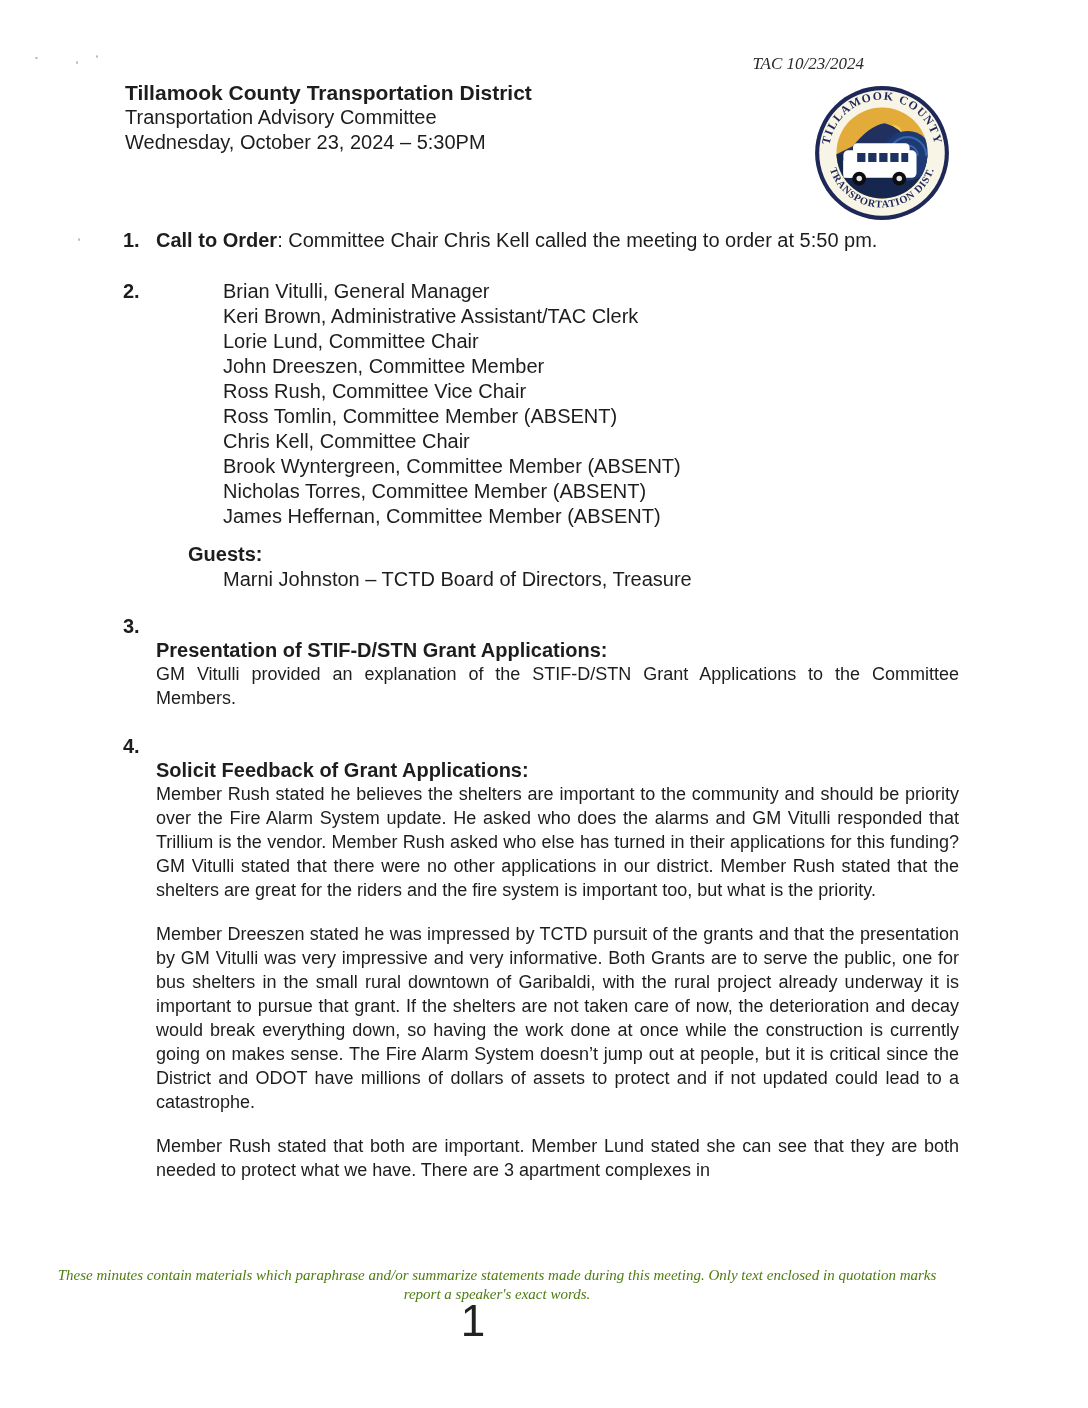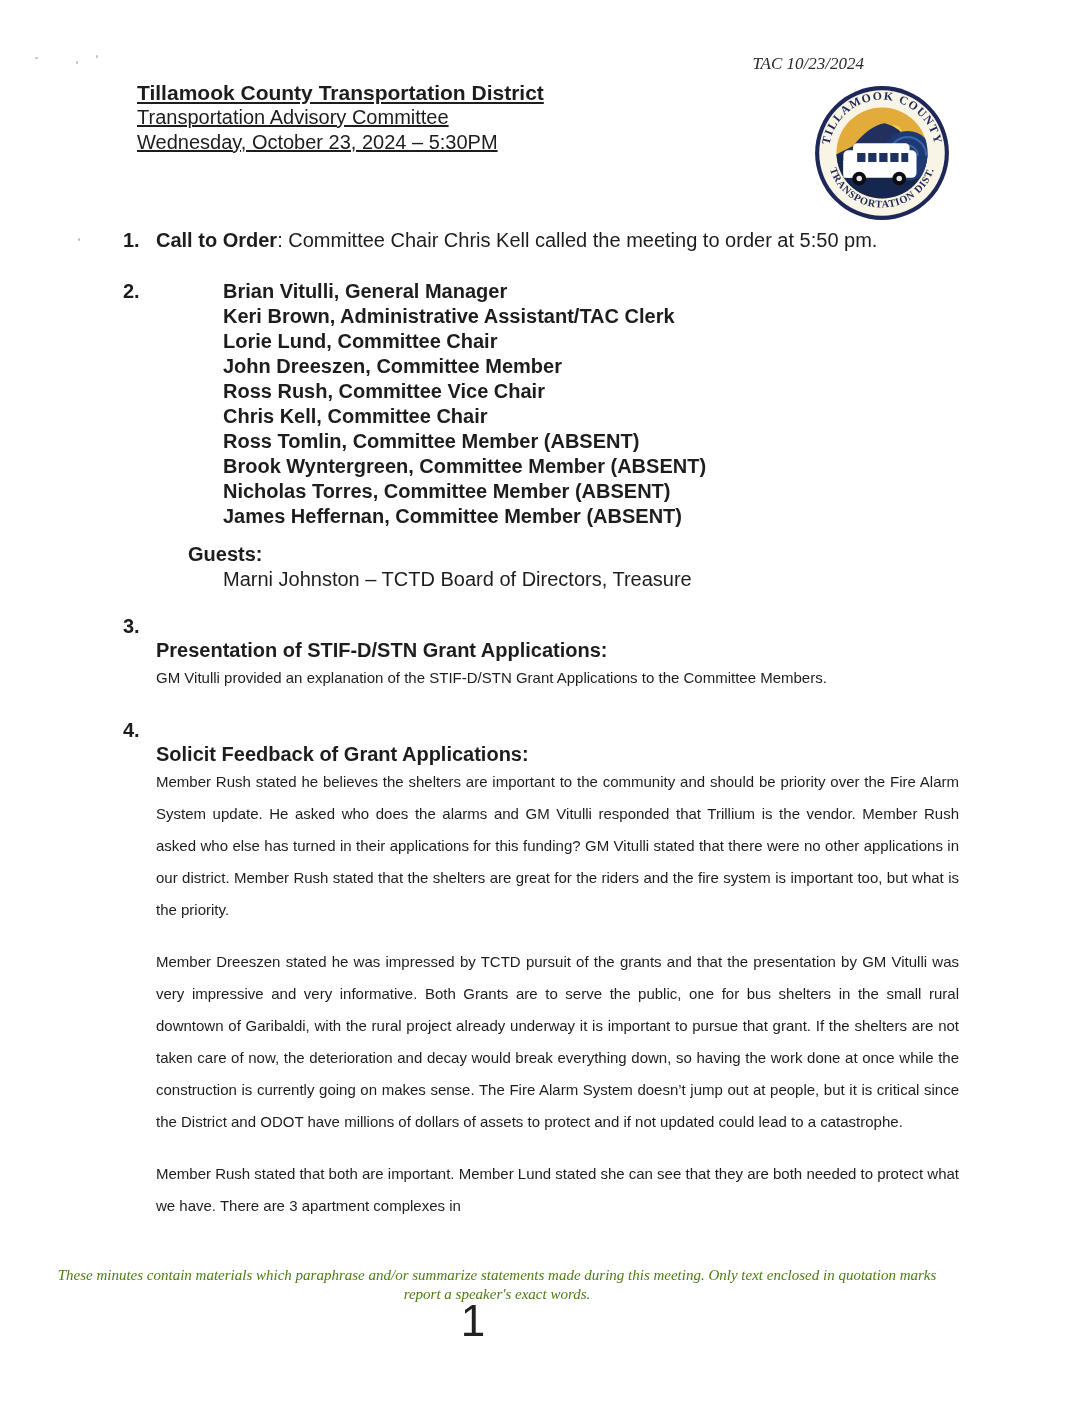--- a/index.html
+++ b/index.html
@@ -11,22 +11,22 @@
     font-family:"Liberation Sans", sans-serif;
     color:#1d1d1d;
     overflow:hidden;
   }
   .corner-note {
     position:absolute; top:54px; right:130px;
     font-family:"Liberation Serif", serif;
     font-style:italic; font-size:17px; color:#2a2a2a;
   }
   .header-block {
-    position:absolute; top:80px; left:137px;
-    font-size:20px; line-height:25px;text-decoration:underline;
+    position:absolute; top:80px; left:125px;
+    font-size:20px; line-height:25px;
   }
   .org-name { font-weight:bold; font-size:21px; }
   .doc-type { font-weight:bold; }
   .logo-wrap {
     position:absolute; top:84px; left:806px;
     width:152px; height:138px;
   }
   .logo-wrap svg { width:100%; height:100%; }
   .content {
     position:absolute; top:228px; left:123px; width:836px;
@@ -35,26 +35,26 @@
   .sec-num {
     width:33px; flex:0 0 33px;
     font-weight:bold; font-size:20px; line-height:25px;
   }
   .sec-body { flex:1; font-size:20px; line-height:25px; }
   .sec-title { font-weight:bold;margin-top:24px; }
   .m-after-1 { margin-bottom:26px; }
   .m-after-2 { margin-bottom:22px; }
   .m-after-3 { margin-bottom:24px; }
   .attendee-list { margin-left:67px; }
-  .attendee-list div { line-height:25px;font-weight:bold; }
+  .attendee-list div { line-height:25px; }
   .guests-label { font-weight:bold; margin-left:32px; margin-top:13px; }
   .guest-line { margin-left:67px; }
   .para {
     text-align:justify;
-    font-size:15px; line-height:32px;
+    font-size:18px; line-height:24px;
   }
   .para + .para { margin-top:20px; }
   .sec3-body { line-height:24px; }
   .footer-note {
     position:absolute; top:1266px; left:0; right:0;
     text-align:center;
   }
   .footer-note .inner {
     display:inline-block; max-width:884px;
     font-family:"Liberation Serif", serif;
@@ -139,22 +139,22 @@
 
     <div class="section m-after-2">
       <div class="sec-num">2.</div>
       <div class="sec-body">
         <div class="attendee-list">
           <div>Brian Vitulli, General Manager</div>
           <div>Keri Brown, Administrative Assistant/TAC Clerk</div>
           <div>Lorie Lund, Committee Chair</div>
           <div>John Dreeszen, Committee Member</div>
           <div>Ross Rush, Committee Vice Chair</div>
+          <div>Ross Tomlin, Committee Member (ABSENT)</div>
           <div>Chris Kell, Committee Chair</div>
-          <div>Ross Tomlin, Committee Member (ABSENT)</div>
           <div>Brook Wyntergreen, Committee Member (ABSENT)</div>
           <div>Nicholas Torres, Committee Member (ABSENT)</div>
           <div>James Heffernan, Committee Member (ABSENT)</div>
         </div>
         <div class="guests-label">Guests:</div>
         <div class="guest-line">Marni Johnston – TCTD Board of Directors, Treasure</div>
       </div>
     </div>
 
     <div class="section m-after-3">

